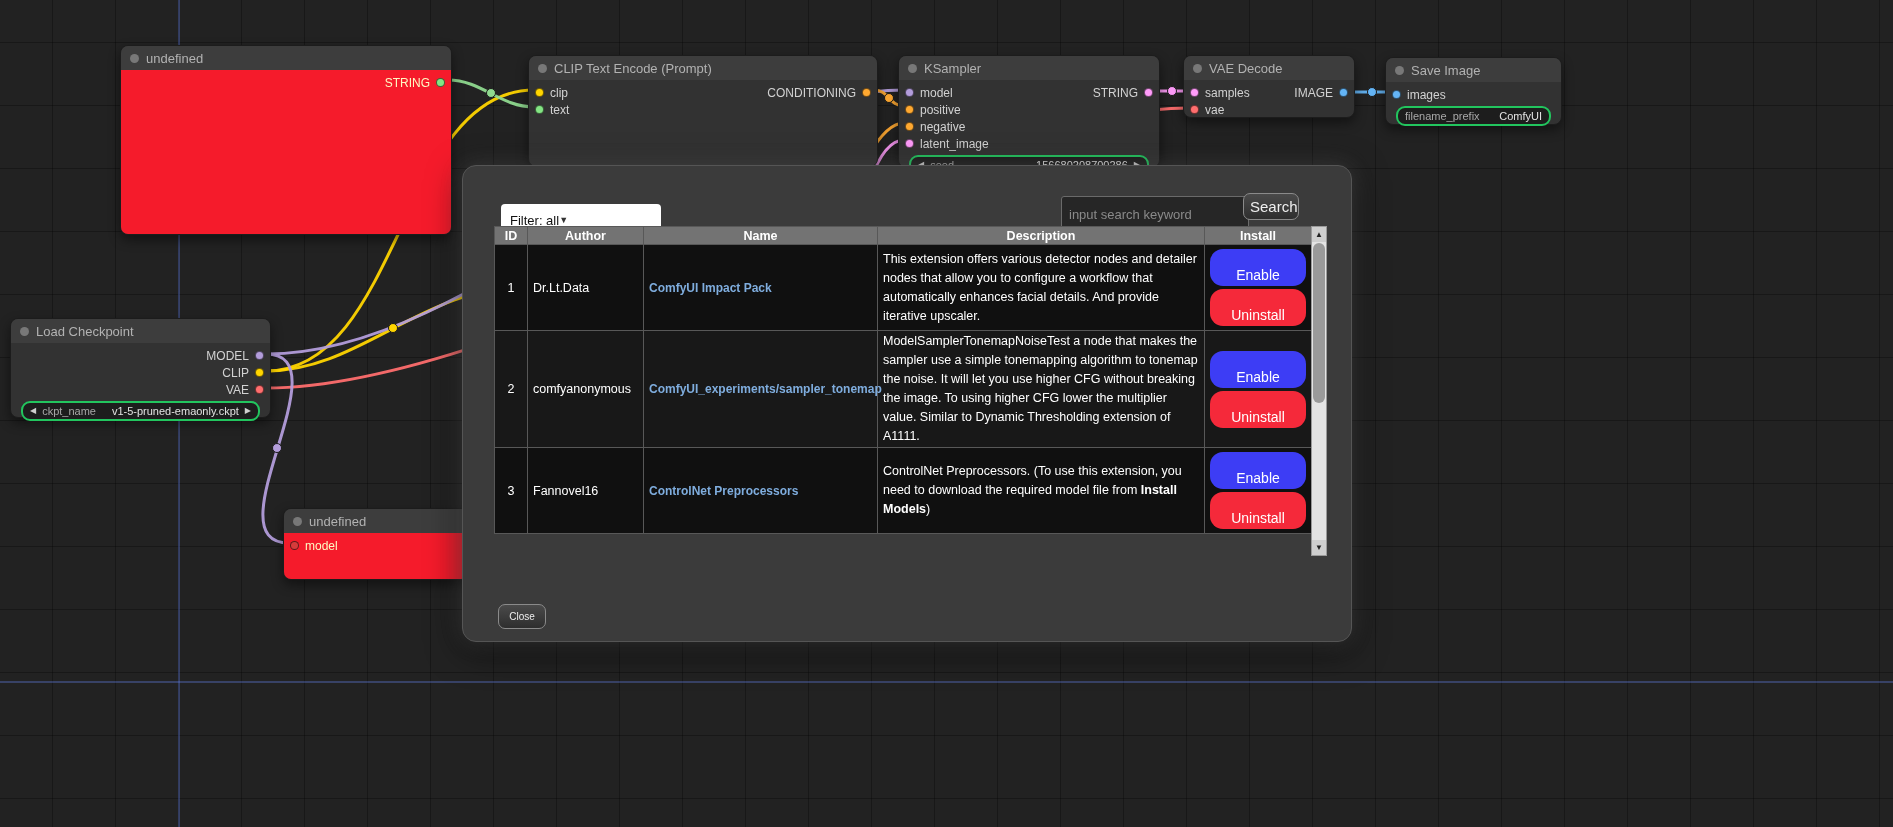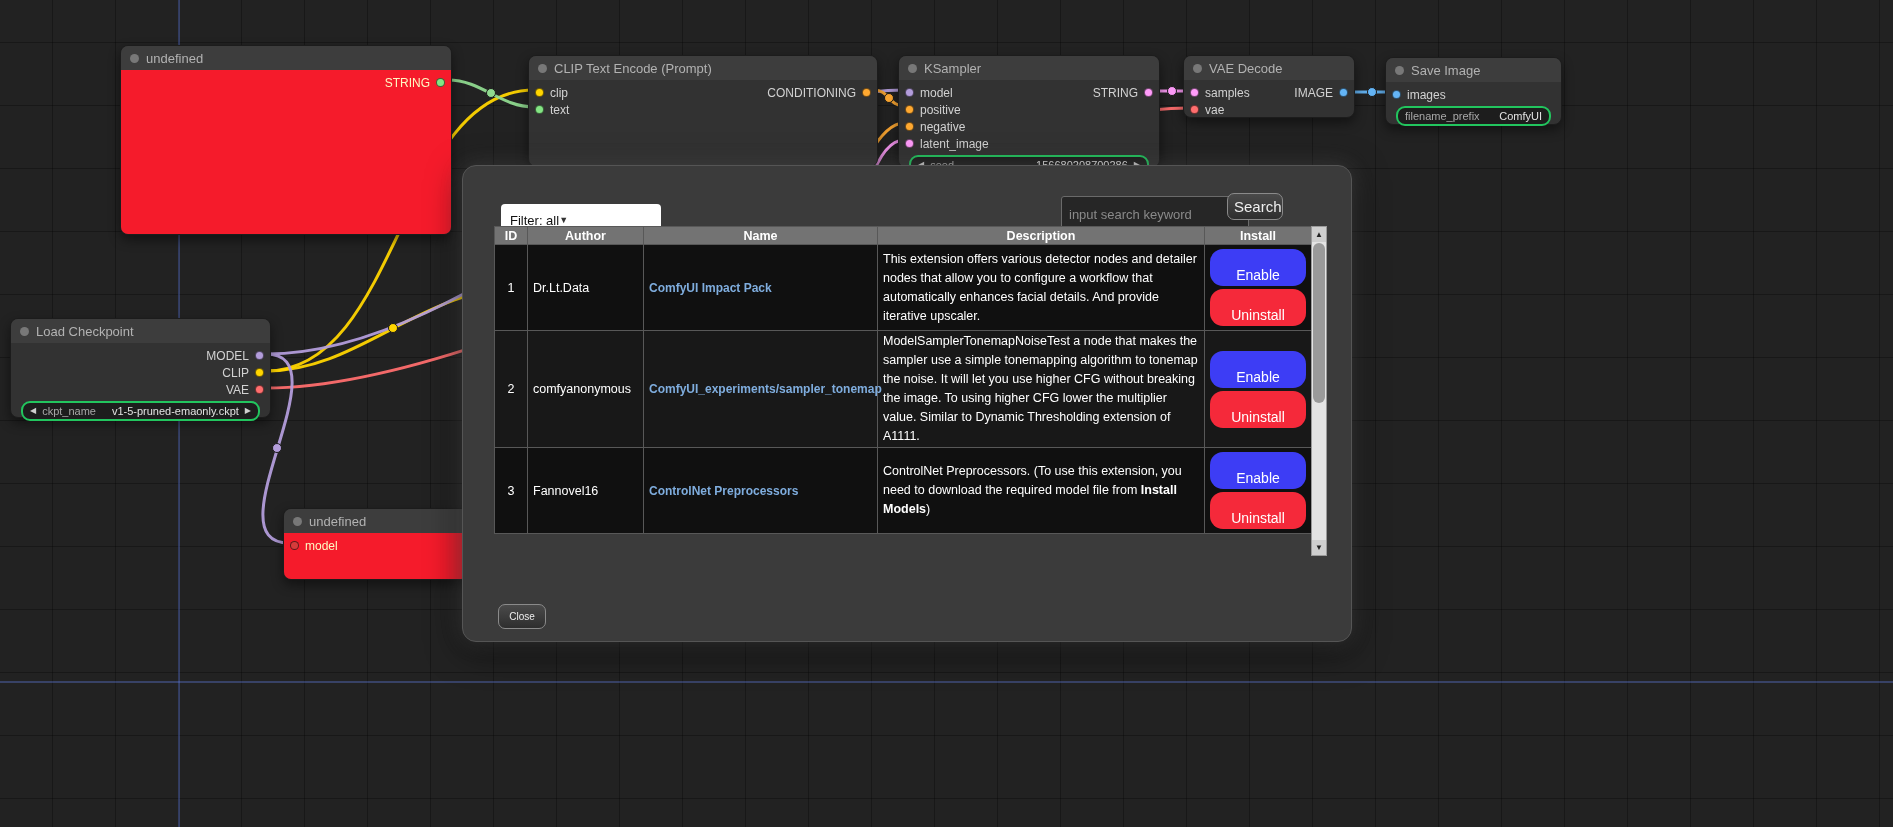--- a/index.html
+++ b/index.html
@@ -51,21 +51,21 @@
          box-shadow:0 0 22px rgba(210,210,210,0.18), 0 8px 34px rgba(0,0,0,0.65);}
   .filter-select{position:absolute;left:38px;top:38px;width:160px;height:23px;background:#ffffff;
          border-radius:4px;display:flex;align-items:center;justify-content:flex-start;
          padding:16px 9px;box-sizing:border-box;font-size:13px;color:#111;cursor:pointer;}
   .caret{font-size:9px;color:#333;}
   .search-input{position:absolute;left:598px;top:30px;width:188px;height:36px;background:#262626;
          border:1px solid #6a6a6a;border-radius:3px;color:#ddd;padding:0 7px;font-size:13px;box-sizing:border-box;}
   .search-input::placeholder{color:#8a8a8a;}
   .btn-chrome{background:linear-gradient(#4a4a4a,#2e2e2e);border:1px solid #8a8a8a;border-radius:7px;
          color:#eee;font-size:15px;cursor:pointer;font-family:"Liberation Sans",sans-serif;}
-  .search-btn{position:absolute;left:764px;top:27px;width:56px;height:27px;}
+  .search-btn{position:absolute;left:780px;top:27px;width:56px;height:27px;}
   .close-btn{position:absolute;left:35px;top:438px;width:48px;height:25px;font-size:10px;}
 
   .grid-wrap{position:absolute;left:31px;top:60px;width:833px;height:330px;}
   table.ext{border-collapse:collapse;width:817px;table-layout:fixed;background:#0d0d0d;}
   table.ext th, table.ext td{border:1px solid #585858;font-size:12.5px;color:#fff;}
   table.ext th{background:#737373;font-weight:bold;height:17px;padding:0 6px;}
   table.ext td{padding:1px 5px;vertical-align:middle;}
   td.cell-id{text-align:center;}
   td.cell-desc{vertical-align:top;line-height:19px;padding-top:2px;}
   td.cell-name a{color:#7fadde;font-weight:bold;text-decoration:none;font-size:12px;white-space:nowrap;cursor:pointer;}

